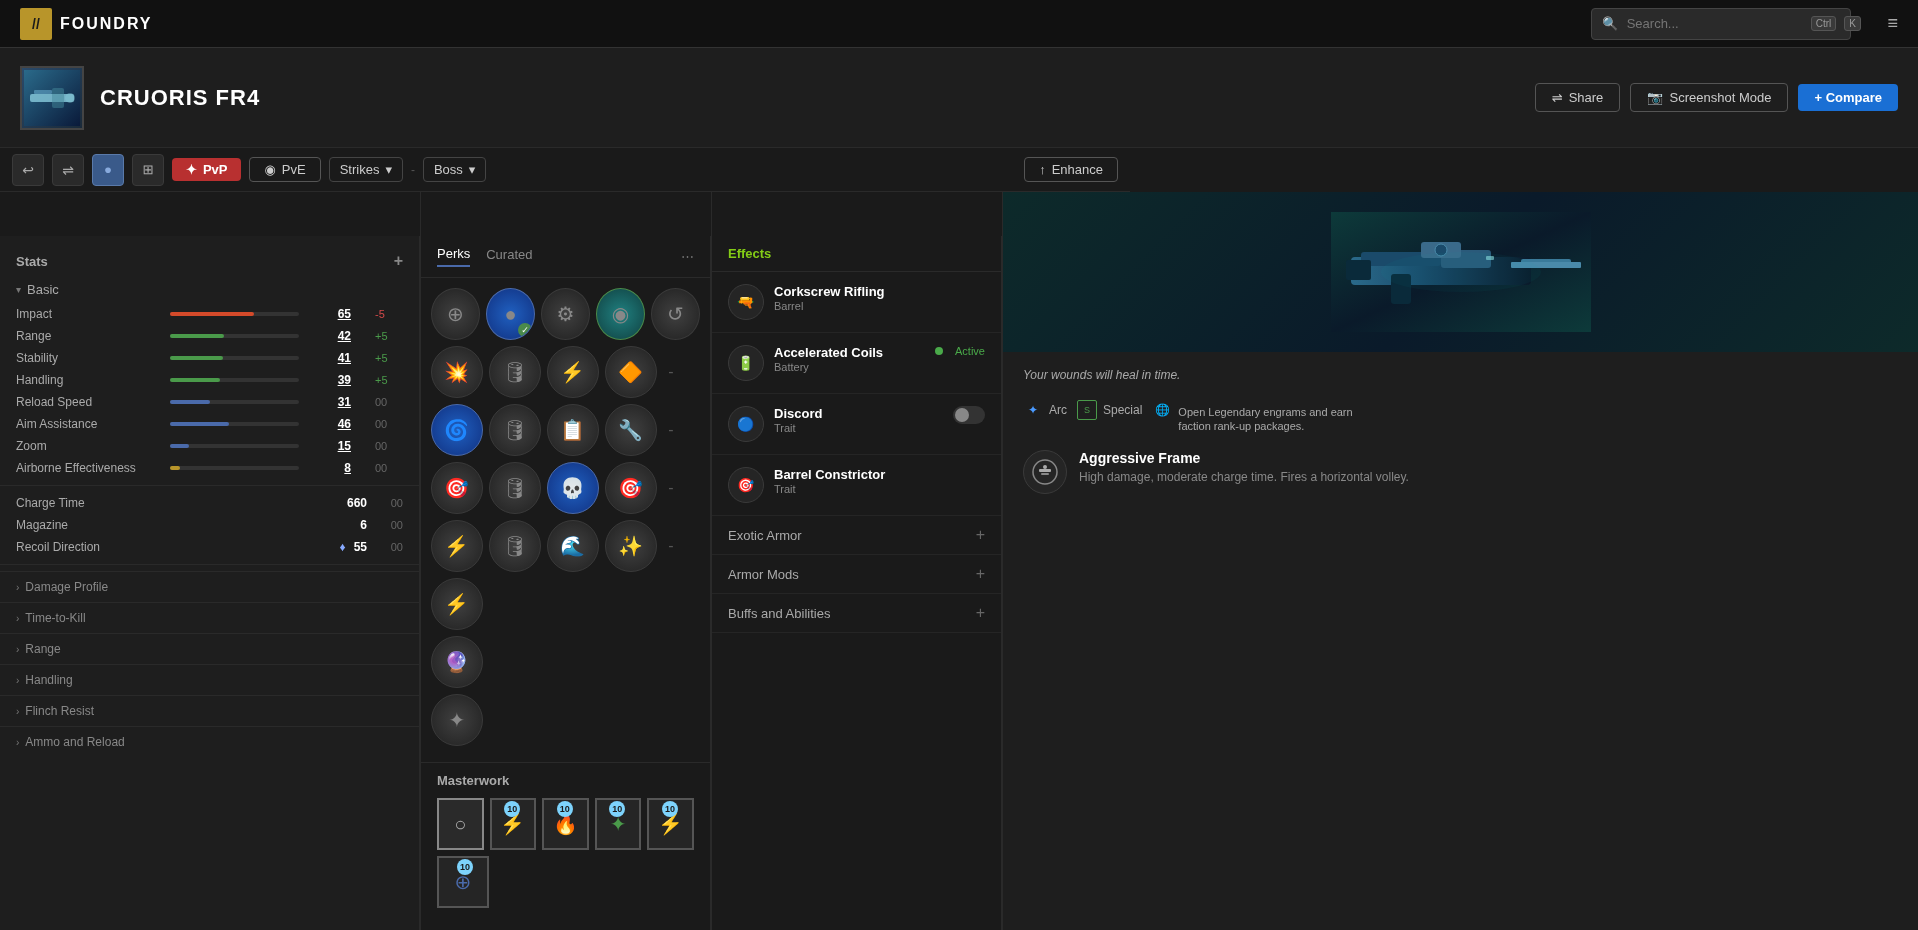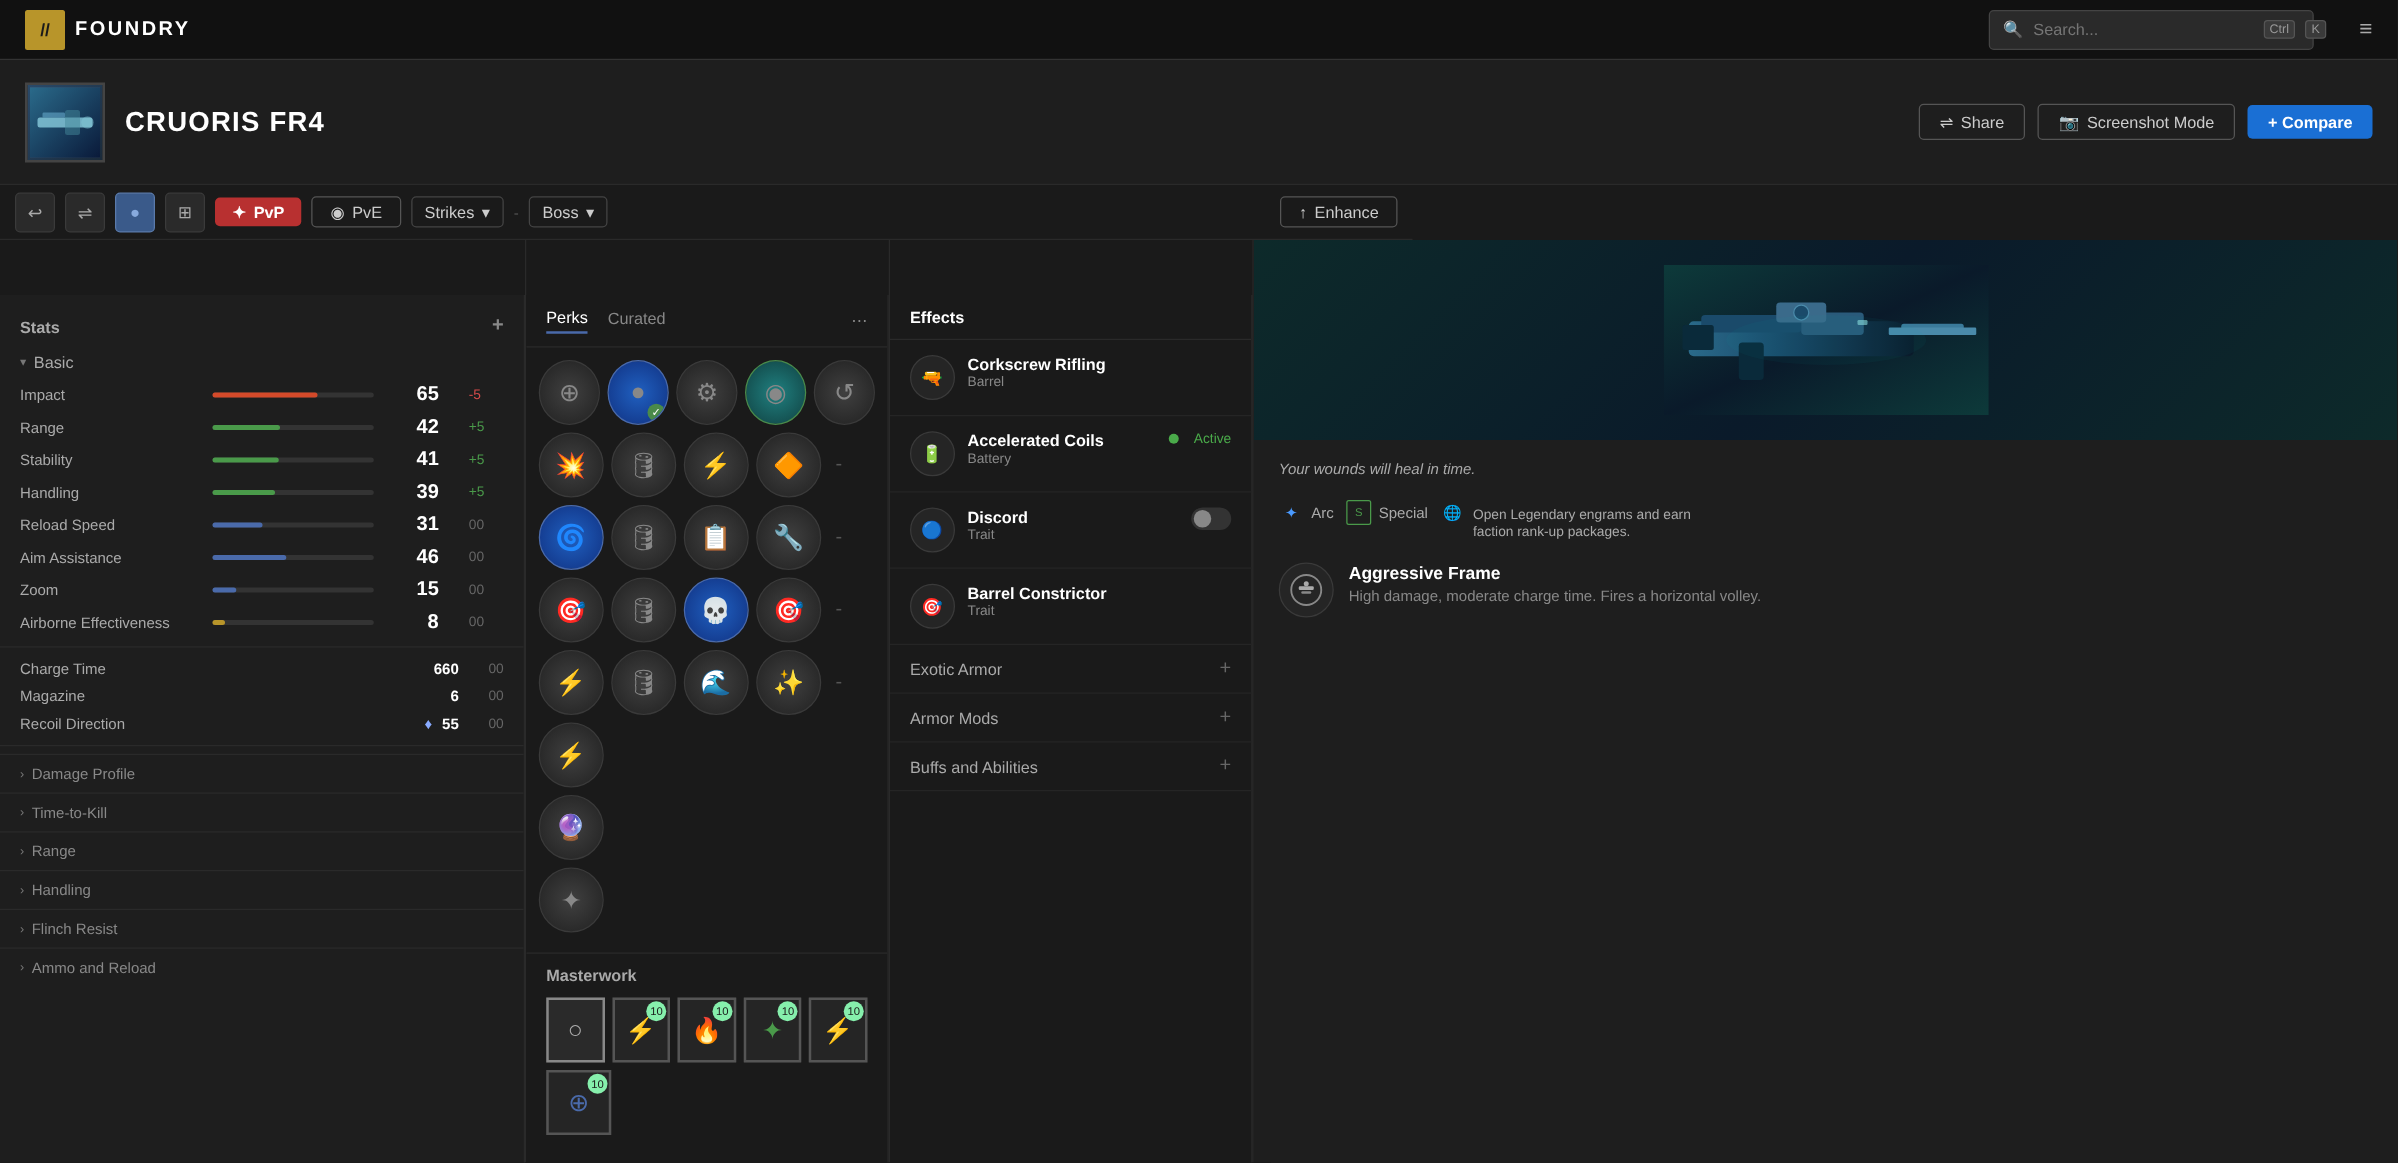--- a/index.html
+++ b/index.html
@@ -295,22 +295,23 @@
     }
     .stat-bar.orange { background: #d44a2a; }
     .stat-bar.green { background: #4a9a4a; }
     .stat-bar.blue { background: #4a6aaa; }
     .stat-bar.yellow { background: #b8952a; }
 
     .stat-value {
       width: 28px;
       text-align: right;
       color: #fff;
-      font-size: 16px;
+      font-size: 12px;
       font-weight: 600;
+      text-decoration: underline;
     }
     .stat-delta {
       width: 28px;
       font-size: 11px;
     }
     .stat-delta.neg { color: #d44a4a; }
     .stat-delta.pos { color: #4a9a4a; }
     .stat-delta.zero { color: #666; }
 
     .divider { height: 1px; background: #2a2a2a; margin: 6px 0; }
@@ -442,43 +443,43 @@
       cursor: pointer;
       position: relative;
       font-size: 18px;
     }
     .mw-slot.active {
       border-color: #888;
       background: #2a2a2a;
     }
     .mw-badge {
       position: absolute;
-      top: 1px; right: 1px;
-      background: #86efac;
+      top: 1px; right: 14px;
+      background: #7dd3fc;
       color: #1a1a1a;
       border-radius: 50%;
       width: 16px; height: 16px;
       display: flex; align-items: center; justify-content: center;
       font-size: 9px;
-      font-weight: normal;
+      font-weight: bold;
     }
 
     
     .effects-panel {
       width: 290px;
       background: #1a1a1a;
       border-right: 1px solid #2a2a2a;
       margin-top: 44px;
       height: calc(930px - 192px);
       overflow-y: auto;
     }
     .effects-header {
       padding: 10px 16px;
       font-size: 13px;
-      color: #ffffff;
+      color: #84cc16;
       font-weight: 600;
       border-bottom: 1px solid #2a2a2a;
     }
 
     .effect-item {
       display: flex;
       align-items: flex-start;
       gap: 10px;
       padding: 12px 16px;
       border-bottom: 1px solid #252525;

